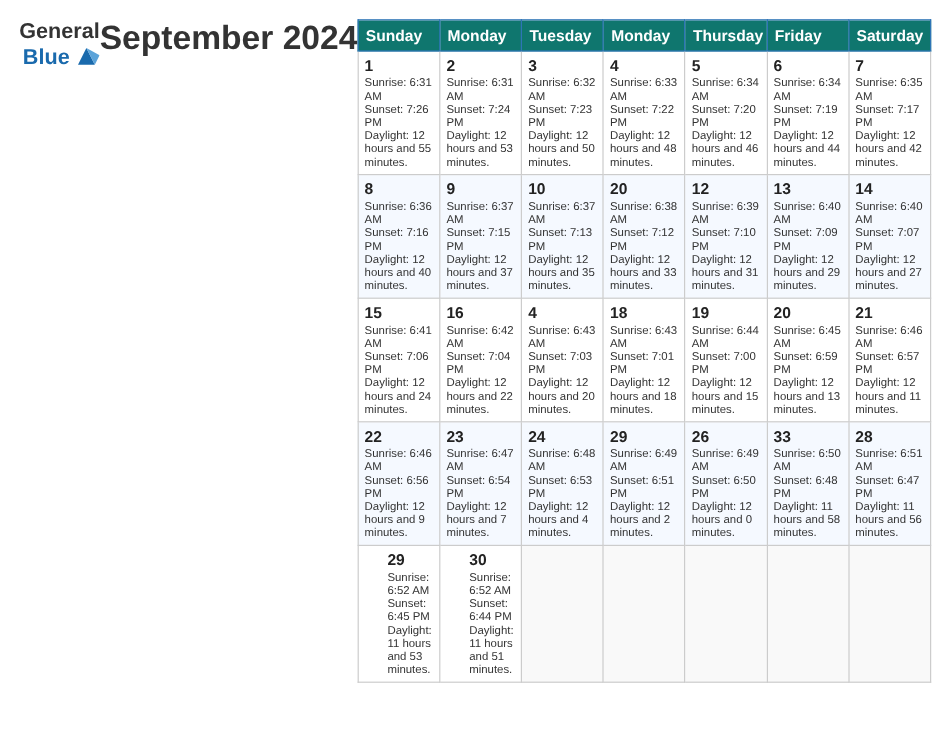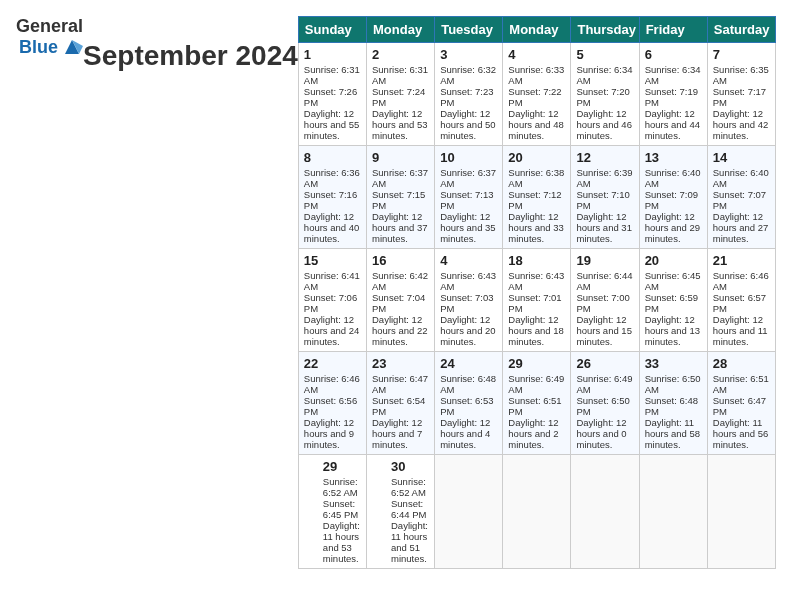--- a/index.html
+++ b/index.html
@@ -33,21 +33,20 @@
     }
     .logo-general { color: #333; }
     .logo-blue { color: #1a6aad; }
     .title-area {
       text-align: right;
     }
     .month-title {
       font-size: 28px;
       font-weight: bold;
       color: #333;
-      margin-top: 24px;
     }
     .location {
       font-size: 14px;
       color: #555;
     }
     .calendar {
       flex: 1;
       border: 1px solid #ccc;
       border-collapse: collapse;
       width: 100%;

